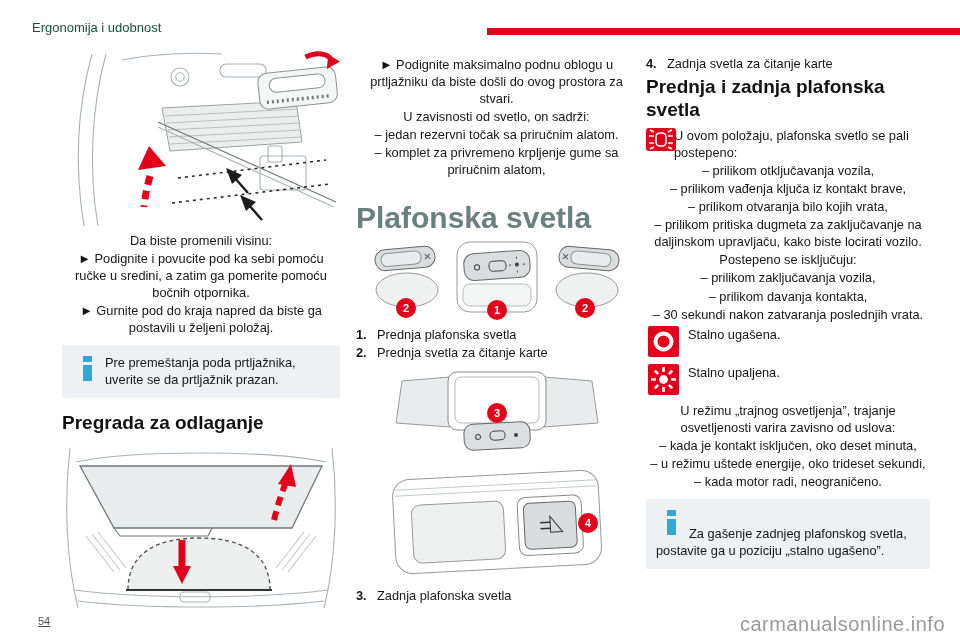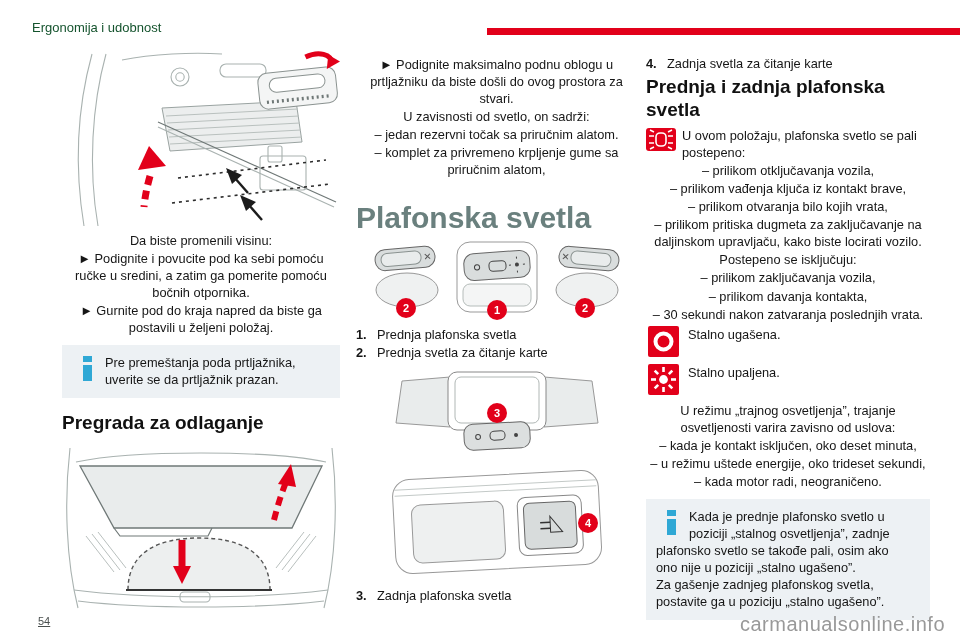--- a/index.html
+++ b/index.html
@@ -14,21 +14,21 @@
   .h-black{font-size:19px;font-weight:bold;color:#111;margin:13px 0 6px 0;line-height:1.22;}
   .h-teal{font-size:30px;font-weight:700;color:#6a807e;margin:23px 0 4px 0;line-height:1.1;}
   .crumb{position:absolute;left:24px;top:20px;font-size:13px;color:#14532d;margin-left:8px;}
   .redbar{position:absolute;left:487px;top:28px;width:473px;height:7px;background:#e2001a;}
   .infobox{background:#edf1f4;padding:9px 20px 10px 10px;margin:9px 0 8px 0;}
   .infobox .iicon{float:left;margin:2px 12px 2px 10px;}
   .legend{display:flex;gap:7px;margin:1px 0;}
   .legend .num{font-weight:bold;flex:0 0 14px;}
   .iconrow{position:relative;padding-left:42px;min-height:34px;margin:3px 0 4px 0;}
   .iconrow .ricon{position:absolute;left:2px;top:0;}
-  .welcomerow{position:relative;padding-left:36px;min-height:22px;margin:2px 0 1px 0;}
+  .welcomerow{position:relative;padding-left:28px;min-height:22px;margin:2px 0 1px 0;}
   .welcomerow .ricon{position:absolute;left:0;top:1px;}
   .illo{display:block;margin:4px auto 2px auto;}
   .pagenum{position:absolute;left:38px;bottom:13px;font-size:11px;color:#4a4f4e;text-decoration:underline;}
   .watermark{position:absolute;right:15px;bottom:4px;font-size:20px;color:#999;letter-spacing:.5px;}
   .badge-num{font:bold 11px "Liberation Sans","DejaVu Sans",sans-serif;fill:#fff;}
   .ln{stroke:#a9b2b0;fill:none;stroke-width:1.1;}
   .lnd{stroke:#6f7877;fill:none;stroke-width:1.2;}
 </style>
 </head>
 <body>
@@ -268,19 +268,19 @@
   <p class="para">U režimu „trajnog osvetljenja”, trajanje osvetljenosti varira zavisno od uslova:</p>
   <p class="para">– kada je kontakt isključen, oko deset minuta,</p>
   <p class="para">– u režimu uštede energije, oko trideset sekundi,</p>
   <p class="para">– kada motor radi, neograničeno.</p>
 
   <div class="infobox">
     <svg class="iicon" width="11" height="25" viewBox="0 0 11 25">
       <rect x="1" y="0" width="9" height="6" fill="#2fa8d5"></rect>
       <rect x="1" y="9" width="9" height="16" fill="#2fa8d5"></rect>
     </svg>
-    <span>Kada je prednje plafonsko svetlo u poziciji „stalnog osvetljenja”, zadnje plafonsko svetlo se takođe pali, osim ako ono nije u poziciji „stalno ugašeno”.</span><br>
+    <br>
     <span>Za gašenje zadnjeg plafonskog svetla, postavite ga u poziciju „stalno ugašeno”.</span>
   </div>
 </div>
 
 <div class="pagenum">54</div>
 <div class="watermark">carmanualsonline.info</div>
 
 </body></html>

